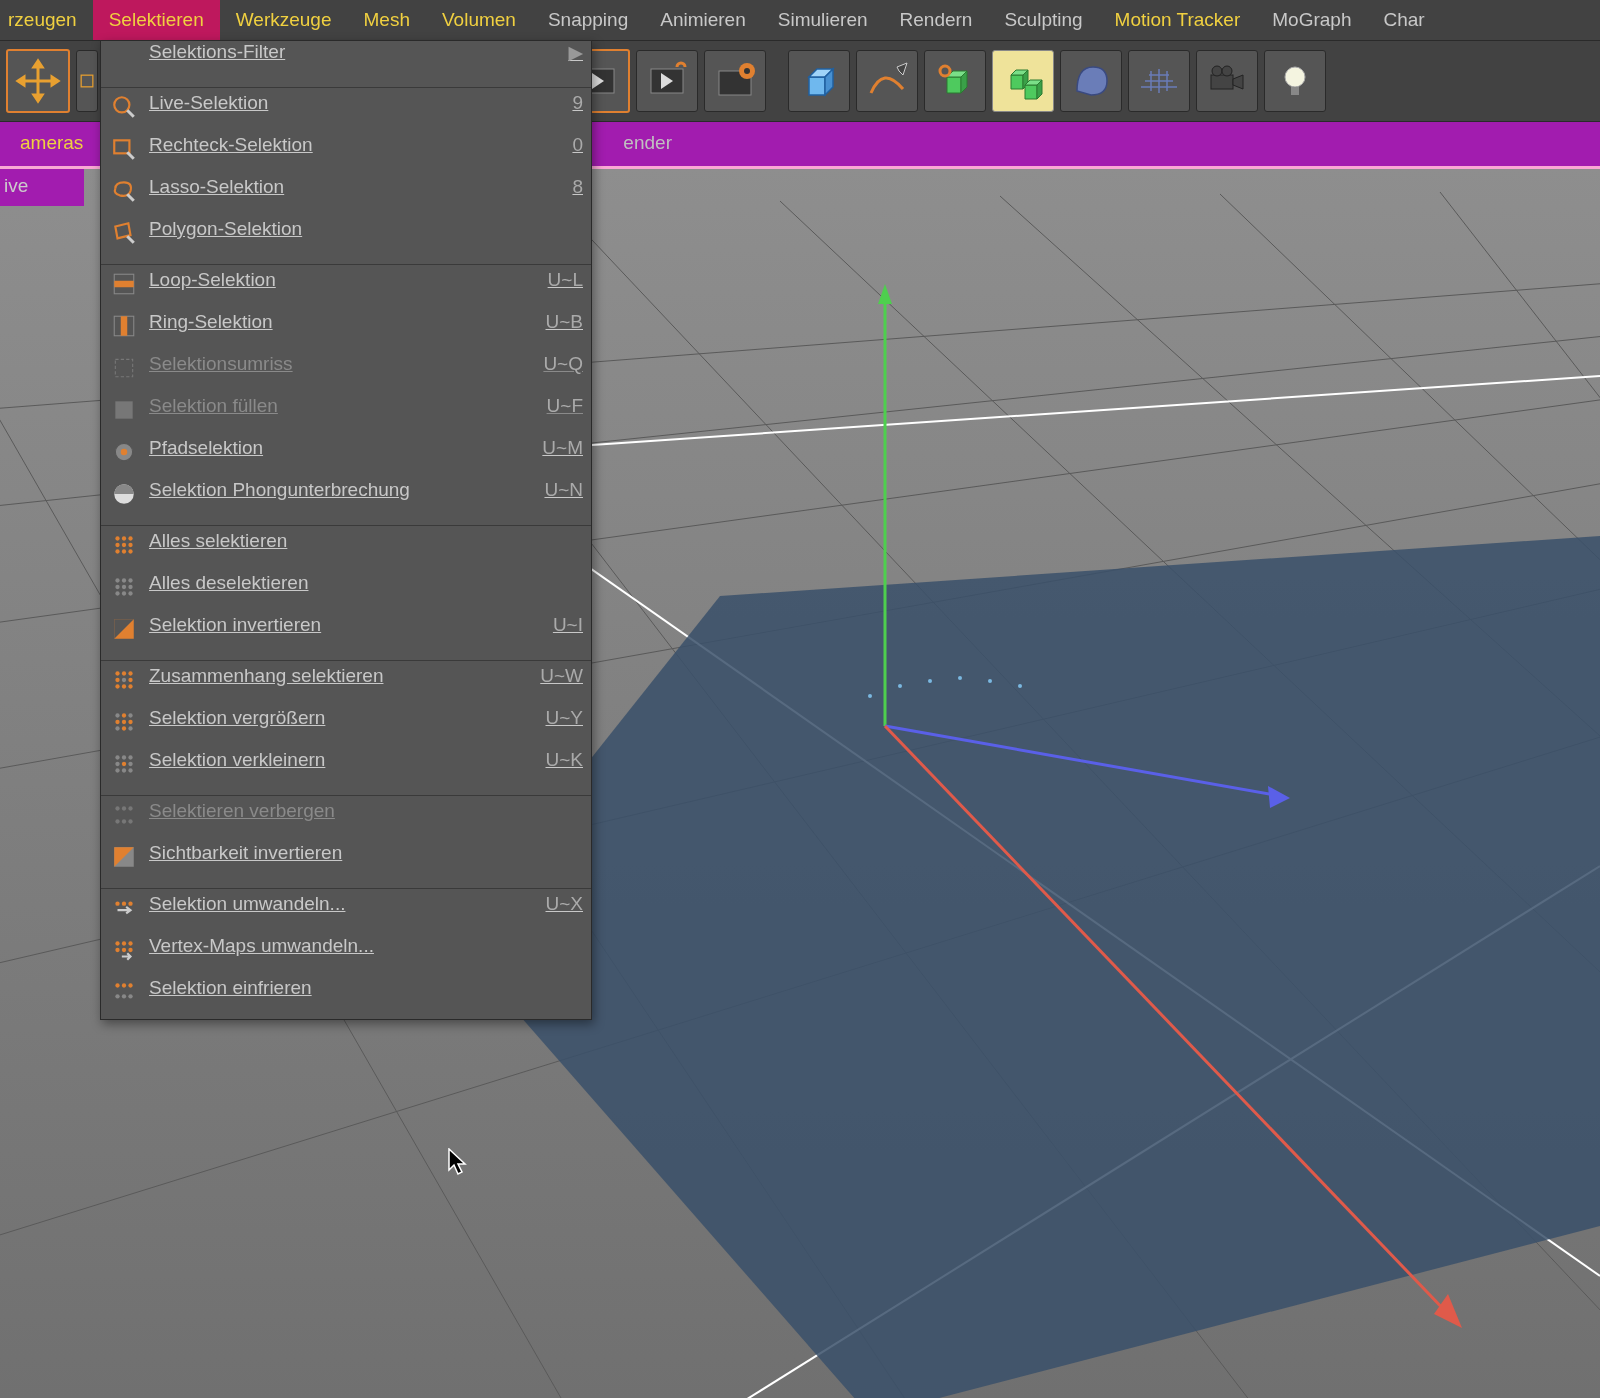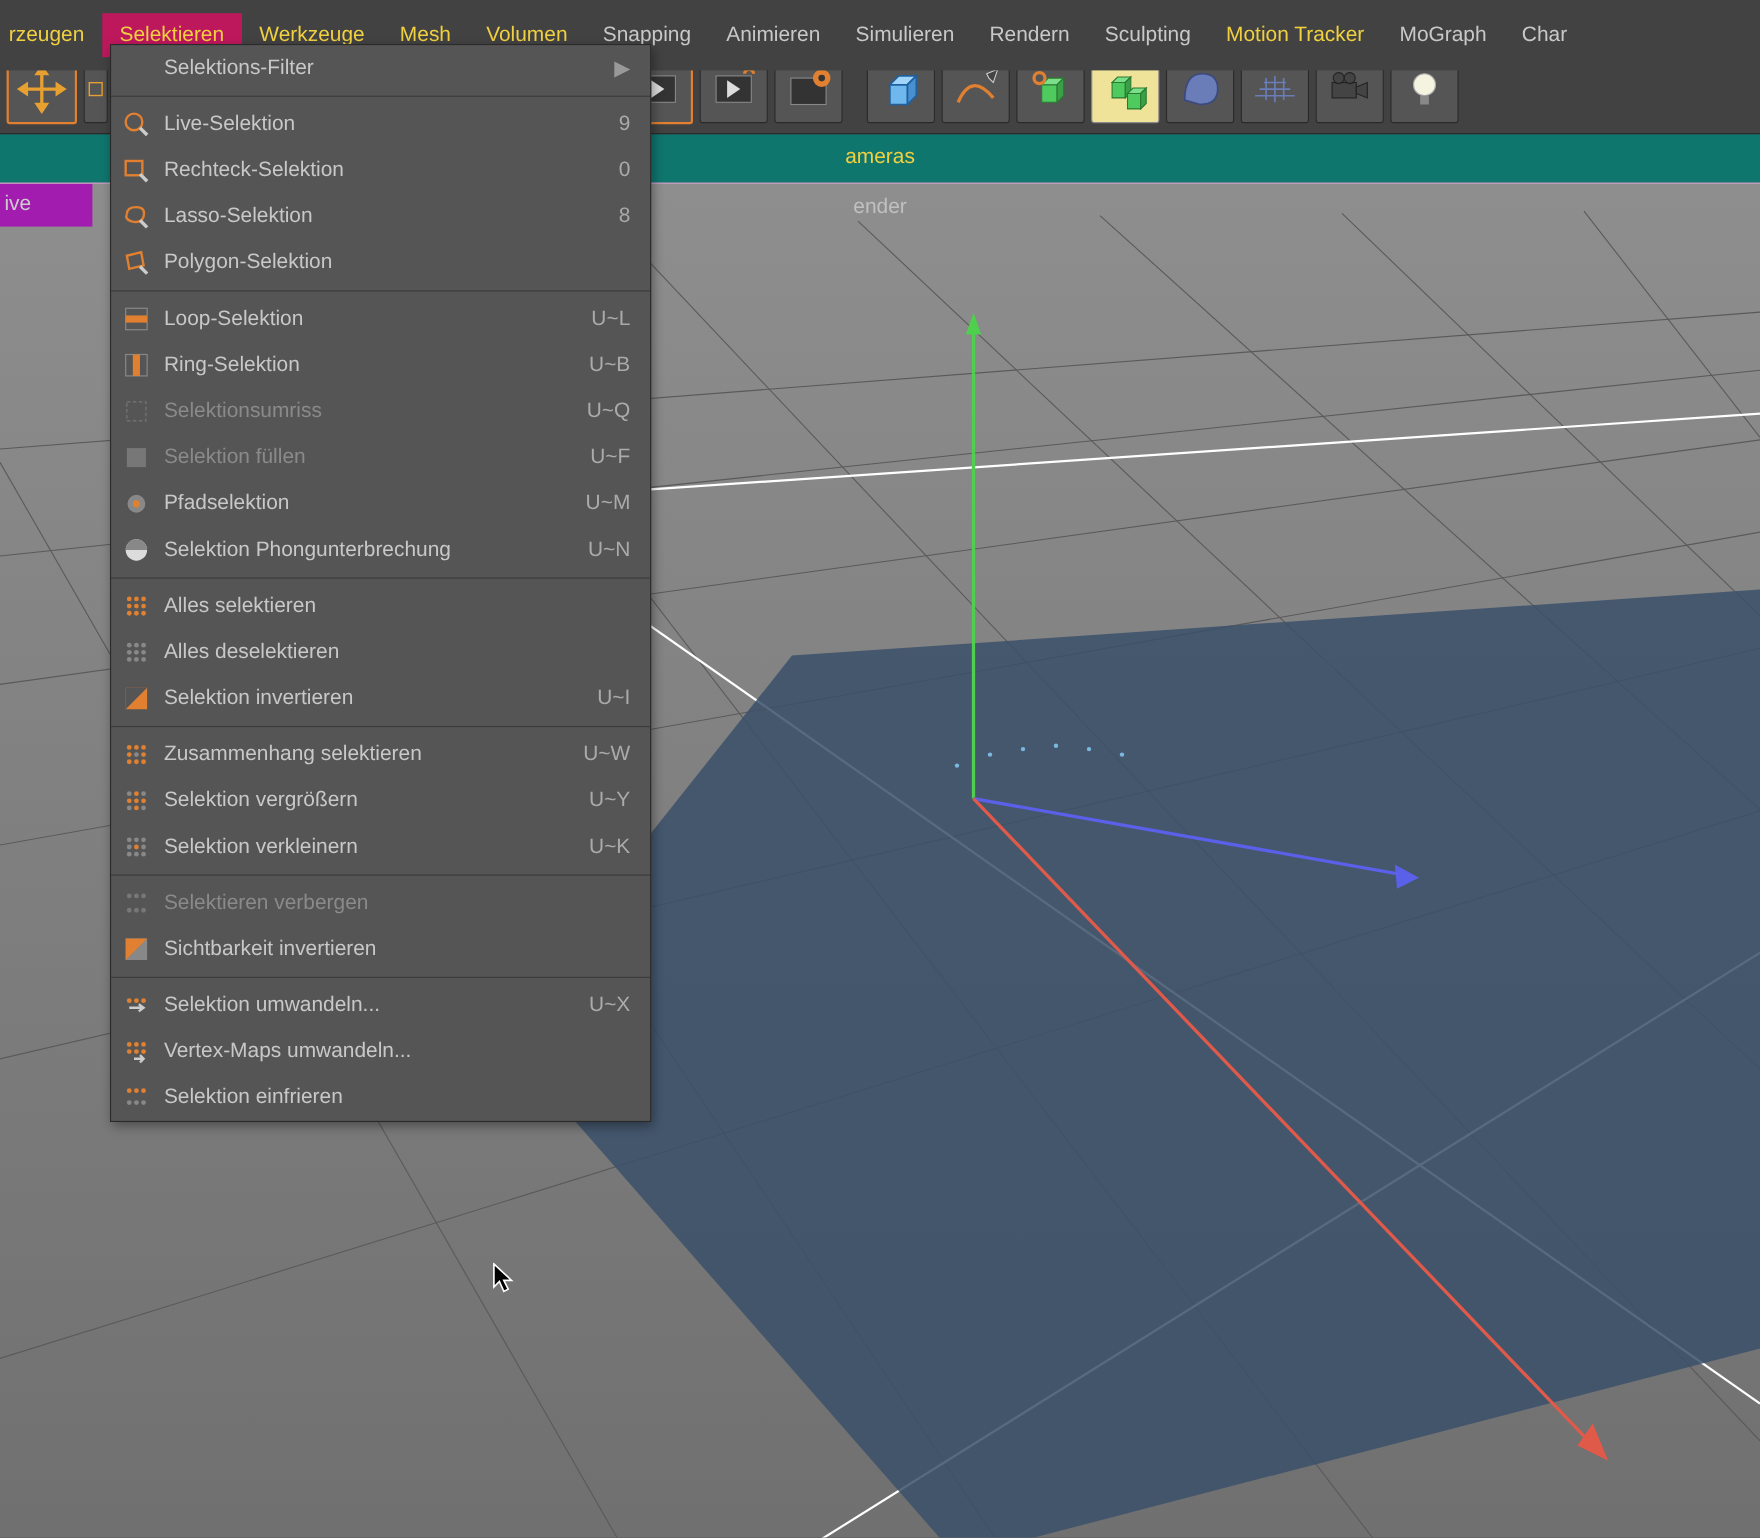--- a/index.html
+++ b/index.html
@@ -1,35 +1,35 @@
 <!DOCTYPE html>
 <html><head>
 <meta charset="utf-8">
 <style>
   html, body { margin:0; padding:0; width:1600px; height:1398px; background:#3a3a3a; font-family:"Helvetica Neue", Arial, sans-serif; font-size:19px; color:#ccc; overflow:hidden;}
-  .menubar { position:absolute; top:0; left:0; right:0; height:40px; background:#424242; display:flex; align-items:center; padding:12px 4px; gap:0; z-index:10;}
+  .menubar { position:absolute; top:0; left:0; right:0; height:40px; background:#424242; display:flex; align-items:center; padding:0 4px; gap:0; z-index:10;}
   .menubar .mitem { padding:0 16px; height:40px; line-height:40px; color:#c8c8c8; cursor:pointer;}
   .menubar .mitem.active { background:#be185d; color:#fff; }
   .menubar .mitem.yellow { color:#f0d040; }
   .toolbar { position:absolute; top:40px; left:0; right:0; height:80px; background:#424242; border-top:1px solid #2a2a2a; border-bottom:1px solid #2a2a2a; display:flex; align-items:center; padding:0 6px; gap:6px; z-index:5;}
   .tbtn { width:60px; height:60px; border-radius:3px; background:#555; display:flex; align-items:center; justify-content:center; border:1px solid #2a2a2a;}
   .tbtn.orange { border:2px solid #e08030; }
   .tbtn.selyellow { background:#efe39a; border:1px solid #888;}
   .tbtn svg { width:48px; height:48px; }
   .toolbar .spacer { width:10px; }
-  .tabbar { position:absolute; top:120px; left:0; right:0; height:46px; background:#0f766e; display:flex; align-items:center; z-index:3; border-bottom:1px solid #f9a8d4;flex-direction:column;}
+  .tabbar { position:absolute; top:120px; left:0; right:0; height:46px; background:#a21caf; display:flex; align-items:center; z-index:3; border-bottom:3px solid #f9a8d4;}
   .tabbar .tab { padding:0 20px; height:46px; line-height:46px; color:#c0c0c0;}
   .tabbar .tab.active { color:#f0d040; }
   .sidestrip { position:absolute; top:166px; left:0; width:80px; height:40px; background:#a21caf; z-index:2; display:flex; align-items:center; padding-left:4px;}
   .viewport { position:absolute; top:166px; left:0; right:0; bottom:0; background:linear-gradient(#8e8e8e,#707070); overflow:hidden; z-index:1;}
   .viewport svg { width:100%; height:100%; display:block;}
   
   
   .dropdown { position:absolute; top:40px; left:100px; width:490px; background:#555; border:1px solid #2a2a2a; box-shadow:2px 4px 10px rgba(0,0,0,0.4); z-index:50;}
-  .dropdown .row { display:flex; align-items:center; height:42px; padding:0 18px 0 8px; color:#c8c8c8;}
+  .dropdown .row { display:flex; align-items:flex-start; height:42px; padding:0 8px 0 8px; color:#c8c8c8;text-decoration:underline;}
   .dropdown .row.hover { background:#b8b8b8; color:#222;}
   .dropdown .row.disabled { color:#8a8a8a;}
   .dropdown .row .ricon { width:30px; height:30px; margin-right:10px; flex:none; display:flex; align-items:center; justify-content:center;}
   .dropdown .row .ricon svg { width:26px; height:26px; }
   .dropdown .row .rlabel { flex:1; }
   .dropdown .row .rshort { color:#aaa; margin-left:12px;}
   .dropdown .row .rarrow { color:#999;}
   .dropdown .sep { height:1px; background:#3a3a3a; margin:4px 0;}
   
   .cursor { position:absolute; z-index:100; pointer-events:none;}

